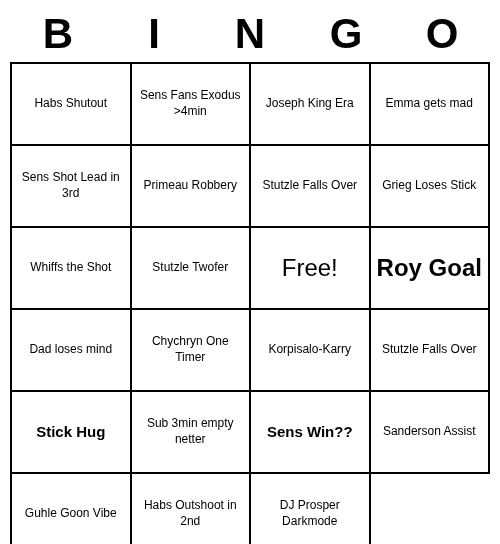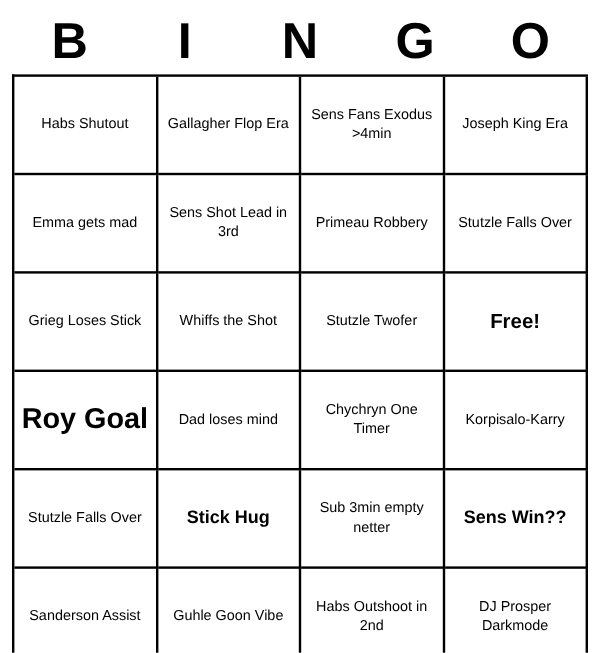--- a/index.html
+++ b/index.html
@@ -53,22 +53,22 @@
       justify-content: center;
       text-align: center;
       padding: 4px;
       font-size: 12px;
       line-height: 1.3;
       color: #000;
       min-height: 82px;
     }
 
     .bingo-cell.free {
-      font-size: 17px;
-      font-weight: bold;
+      font-size: 24px;
+      font-weight: normal;
     }
 
     .bingo-cell.large-text {
       font-size: 24px;
       font-weight: bold;
     }
 
     .bingo-cell.medium-text {
       font-size: 15px;
       font-weight: bold;
@@ -81,21 +81,20 @@
   <span class="bingo-letter">B</span>
   <span class="bingo-letter">I</span>
   <span class="bingo-letter">N</span>
   <span class="bingo-letter">G</span>
   <span class="bingo-letter">O</span>
 </div>
 
 <div class="bingo-grid">
 
   <div class="bingo-cell">Habs Shutout</div>
-  <div class="bingo-cell">Gallagher Flop Era</div>
   <div class="bingo-cell">Sens Fans Exodus &gt;4min</div>
   <div class="bingo-cell">Joseph King Era</div>
 
   <div class="bingo-cell">Emma gets mad</div>
   <div class="bingo-cell">Sens Shot Lead in 3rd</div>
   <div class="bingo-cell">Primeau Robbery</div>
   <div class="bingo-cell">Stutzle Falls Over</div>
   <div class="bingo-cell">Grieg Loses Stick</div>
 
   <div class="bingo-cell">Whiffs the Shot</div>

